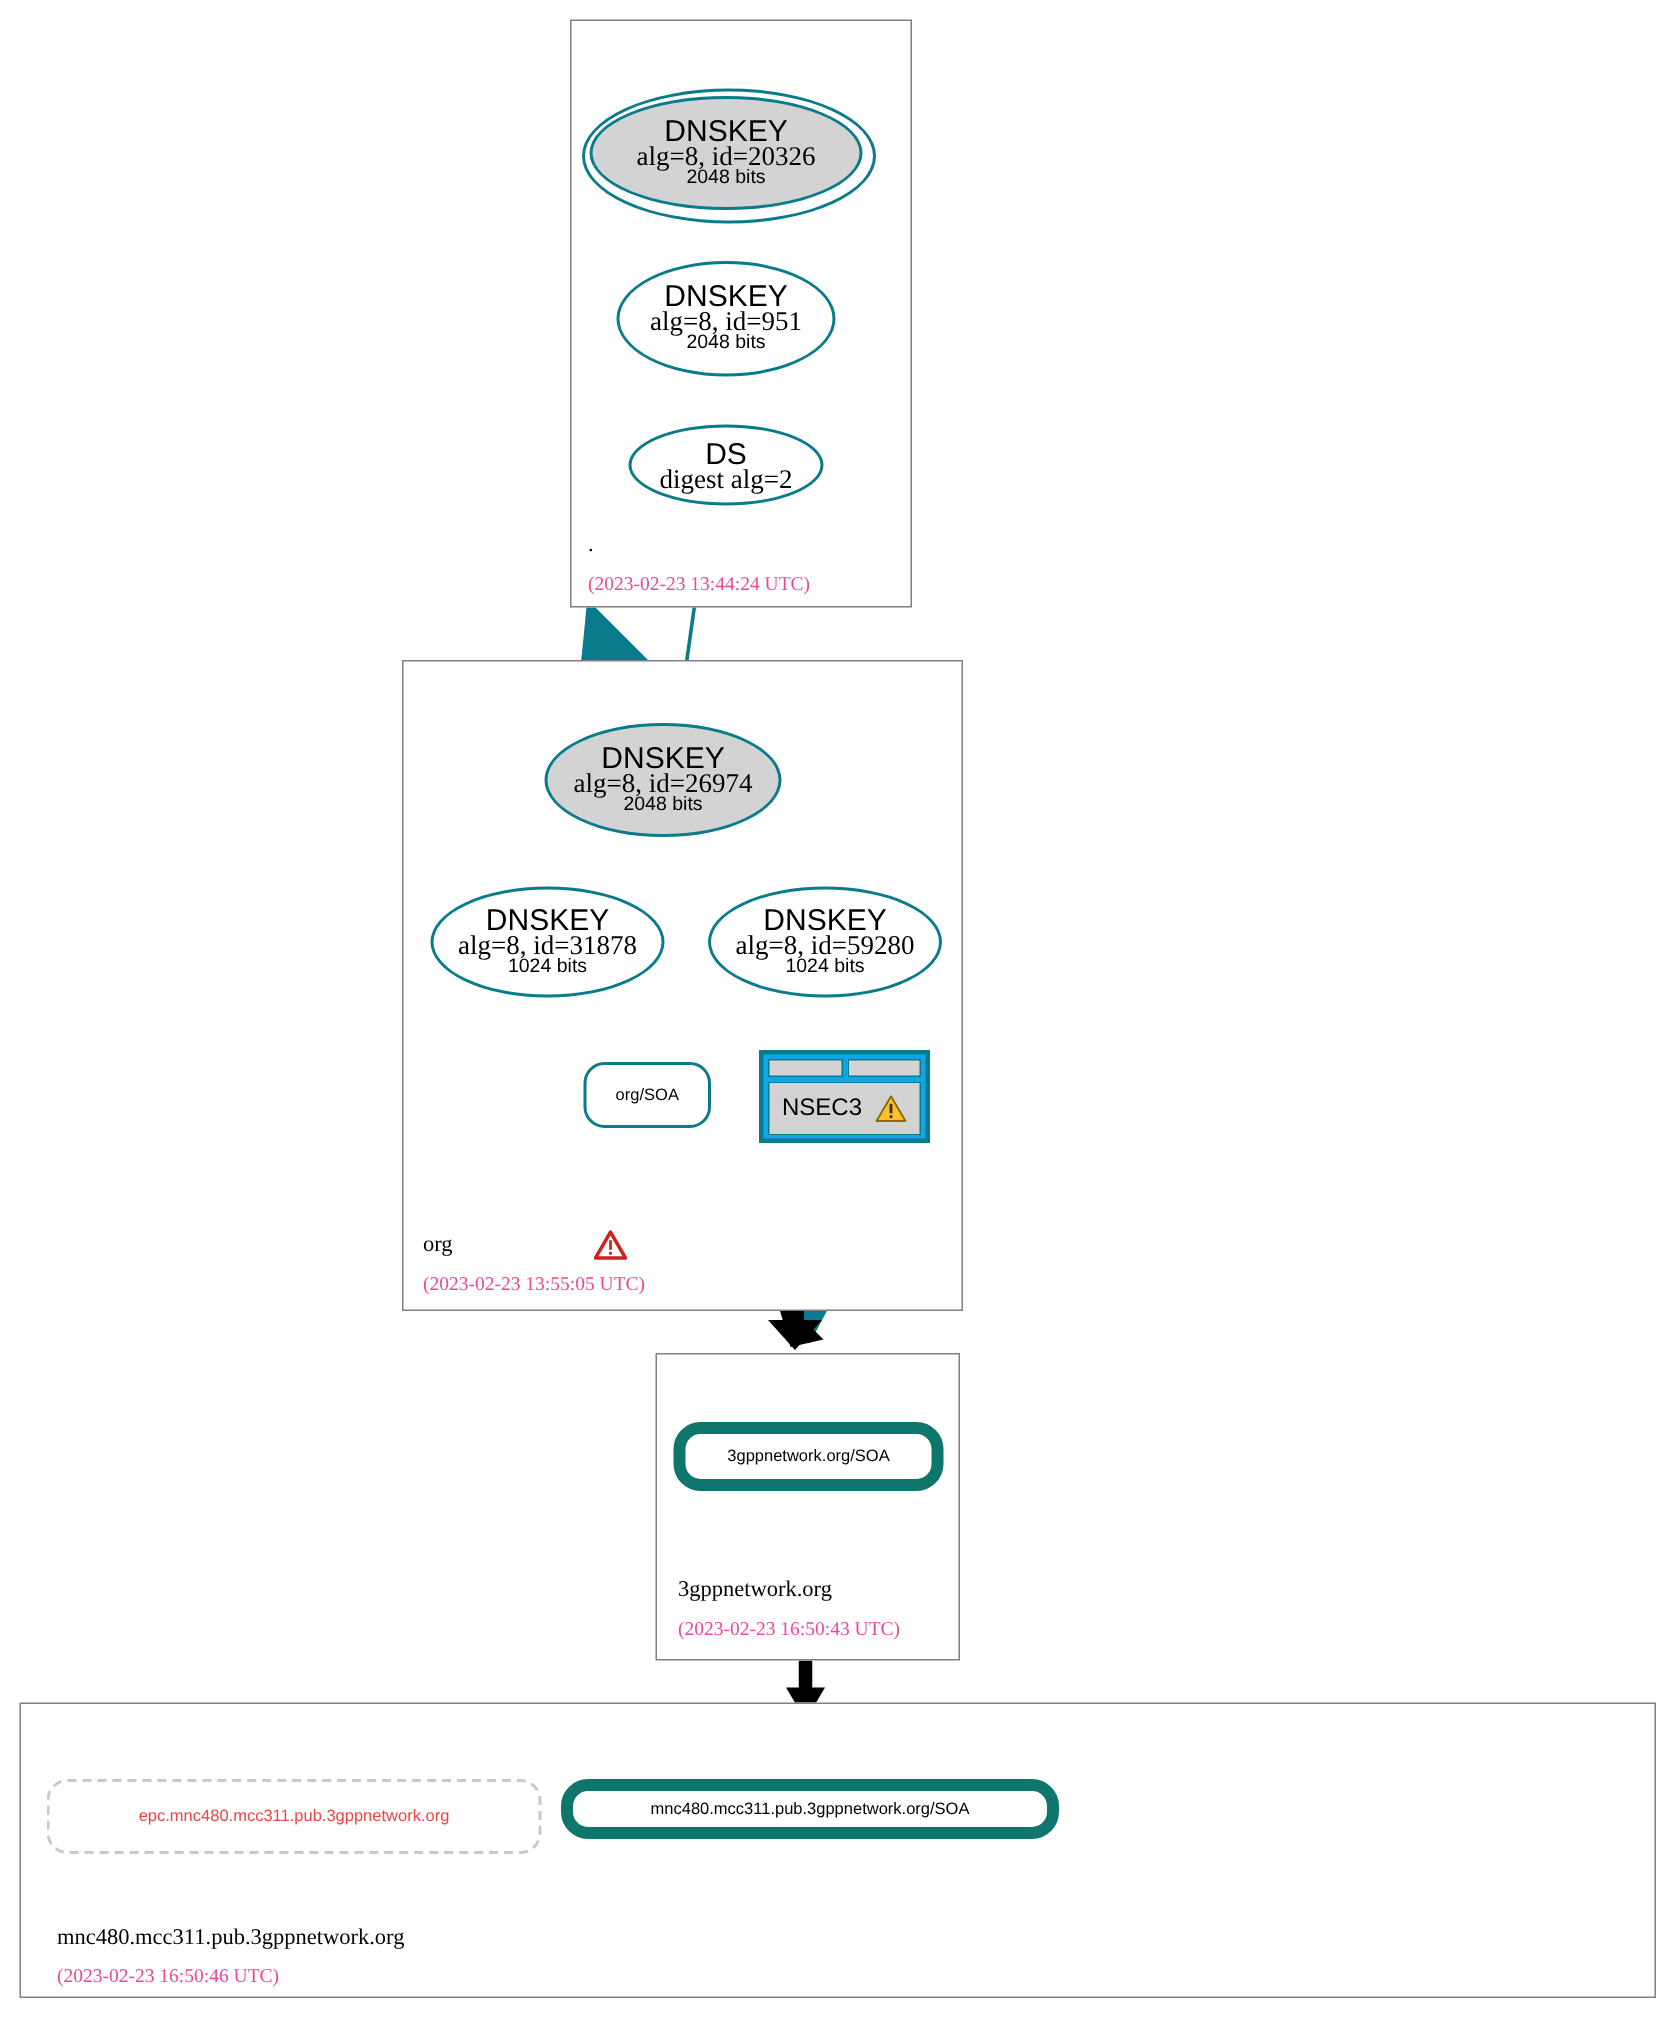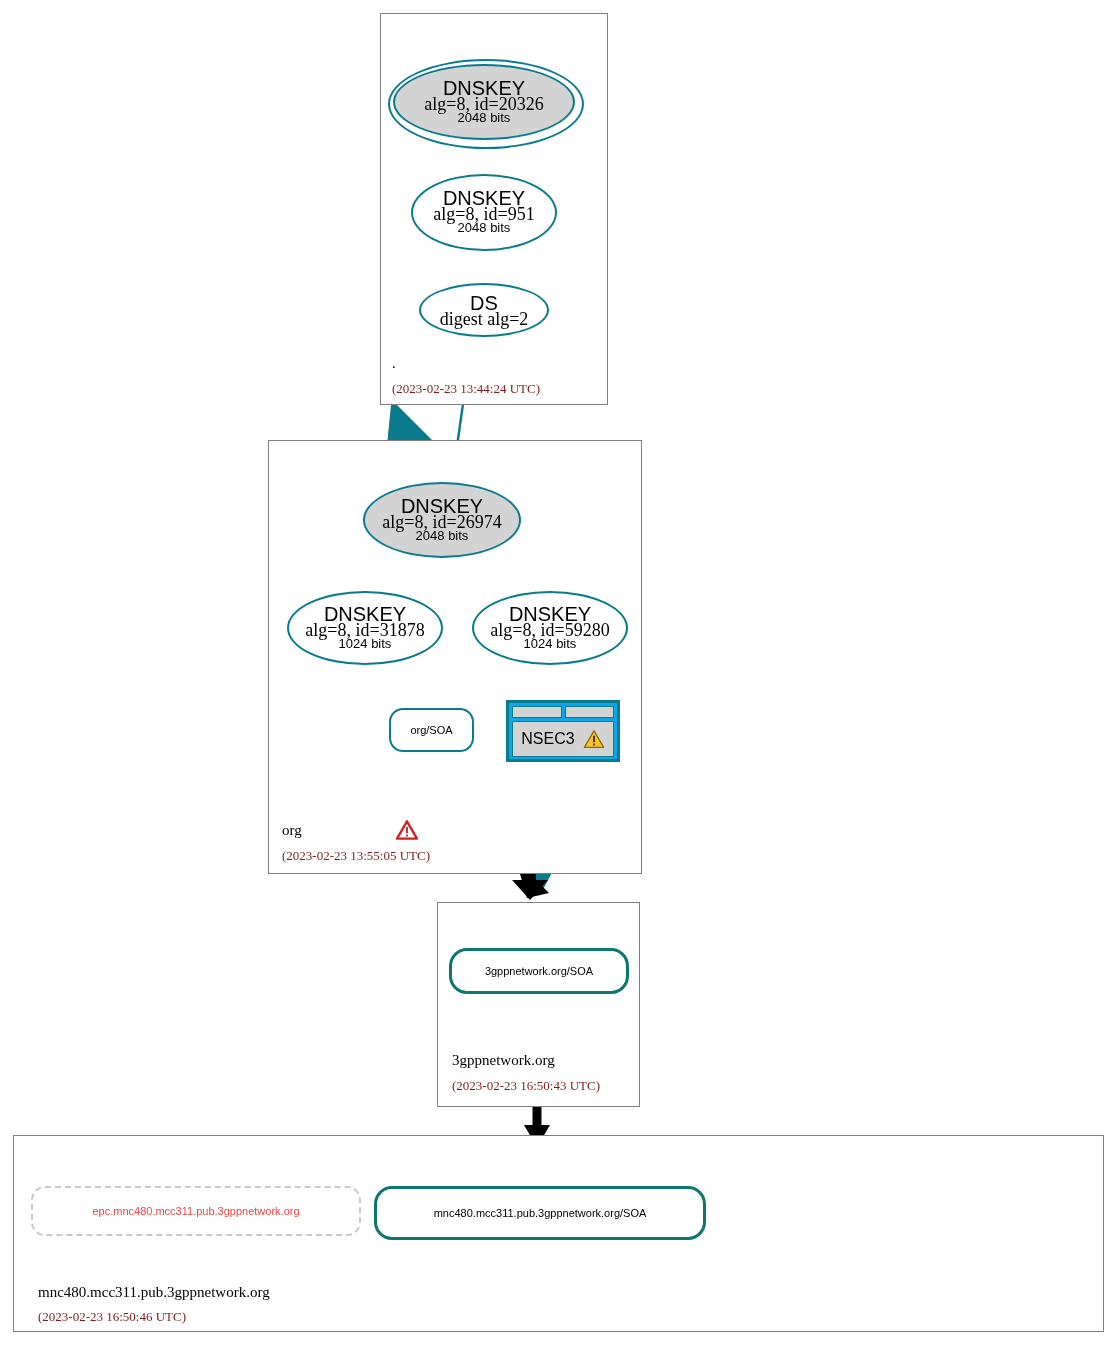--- a/index.html
+++ b/index.html
@@ -3,37 +3,37 @@
 <meta charset="utf-8">
 <style>
   html,body{margin:0;padding:0;background:#ffffff;}
   body{width:1117px;height:1351px;position:relative;
        font-family:"Liberation Sans",sans-serif;color:#000;}
   #stage{position:absolute;left:0;top:0;width:1117px;height:1351px;overflow:hidden;}
   svg.layer{position:absolute;left:0;top:0;width:1117px;height:1351px;pointer-events:none;}
 
   .zone-box{position:absolute;border:1px solid #808080;background:#ffffff;box-sizing:border-box;}
   .zone-label{position:absolute;font-family:"Liberation Serif",serif;font-size:15px;color:#000;white-space:nowrap;}
-  .zone-time{position:absolute;font-family:"Liberation Serif",serif;font-size:13px;color:#7f1d1d;white-space:nowrap;}
+  .zone-time{position:absolute;font-family:"Liberation Serif",serif;font-size:13px;color:#ec4899;white-space:nowrap;}
 
   .node{position:absolute;box-sizing:border-box;display:flex;flex-direction:column;
         align-items:center;justify-content:center;text-align:center;}
 
   
   .ell{border:2px solid #0a7b8c;border-radius:50%;background:#ffffff;}
   .ell.gray{background:#d3d3d3;}
   .ell .t1{font-family:"Liberation Sans",sans-serif;font-size:20px;line-height:17px;}
   .ell .t2{font-family:"Liberation Serif",serif;font-size:18px;line-height:14px;}
   .ell .t3{font-family:Liberation Sans, sans-serif;font-size:13px;line-height:14px;}
   .ell-outer{position:absolute;border:2px solid #0a7b8c;border-radius:50%;background:transparent;}
 
   
   .rrset{border:2px solid #0a7b8c;border-radius:14px;background:#ffffff;
          font-size:11px;font-family:"Liberation Sans",sans-serif;}
-  .rrset.black{border:3px solid #0f766e;border-radius:18px;}
+  .rrset.black{border:8px solid #0f766e;border-radius:18px;}
   .rrset.dashed{border:2px dashed #c9c9c9;border-radius:14px;color:#ef4444;}
 
   
   .nsec3{position:absolute;border:3px solid #0a7b8c;background:#0ea5e9;box-sizing:border-box;}
   .nsec3 .hdr{display:flex;gap:3px;padding:3px 3px 0 3px;}
   .nsec3 .hdr .cell{height:12px;flex:1;background:#d3d3d3;border:1px solid #0a7b8c;box-sizing:border-box;}
   .nsec3 .body{margin:3px;background:#d3d3d3;border:1px solid #0a7b8c;box-sizing:border-box;
                height:36px;display:flex;align-items:center;justify-content:center;gap:8px;}
   .nsec3 .body .lbl{font-size:16px;font-family:"Liberation Sans",sans-serif;}
 
@@ -189,21 +189,21 @@
   </div>
   <div class="zone-label" style="left:452px;top:1052px;">3gppnetwork.org</div>
   <div class="zone-time" style="left:452px;top:1078px;">(2023-02-23 16:50:43 UTC)</div>
 
   <div class="zone-box" style="left:13px;top:1135px;width:1091px;height:197px;"></div>
 
   <div class="node rrset dashed" style="left:31px;top:1186px;width:330px;height:50px;">
     <span>epc.mnc480.mcc311.pub.3gppnetwork.org</span>
   </div>
 
-  <div class="node rrset black" style="left:374px;top:1186px;width:332px;height:54px;">
+  <div class="node rrset black" style="left:374px;top:1186px;width:332px;height:40px;">
     <span>mnc480.mcc311.pub.3gppnetwork.org/SOA</span>
   </div>
 
 
   <div class="zone-label" style="left:38px;top:1284px;">mnc480.mcc311.pub.3gppnetwork.org</div>
   <div class="zone-time" style="left:38px;top:1309px;">(2023-02-23 16:50:46 UTC)</div>
 
 </div>
 
 </body></html>

